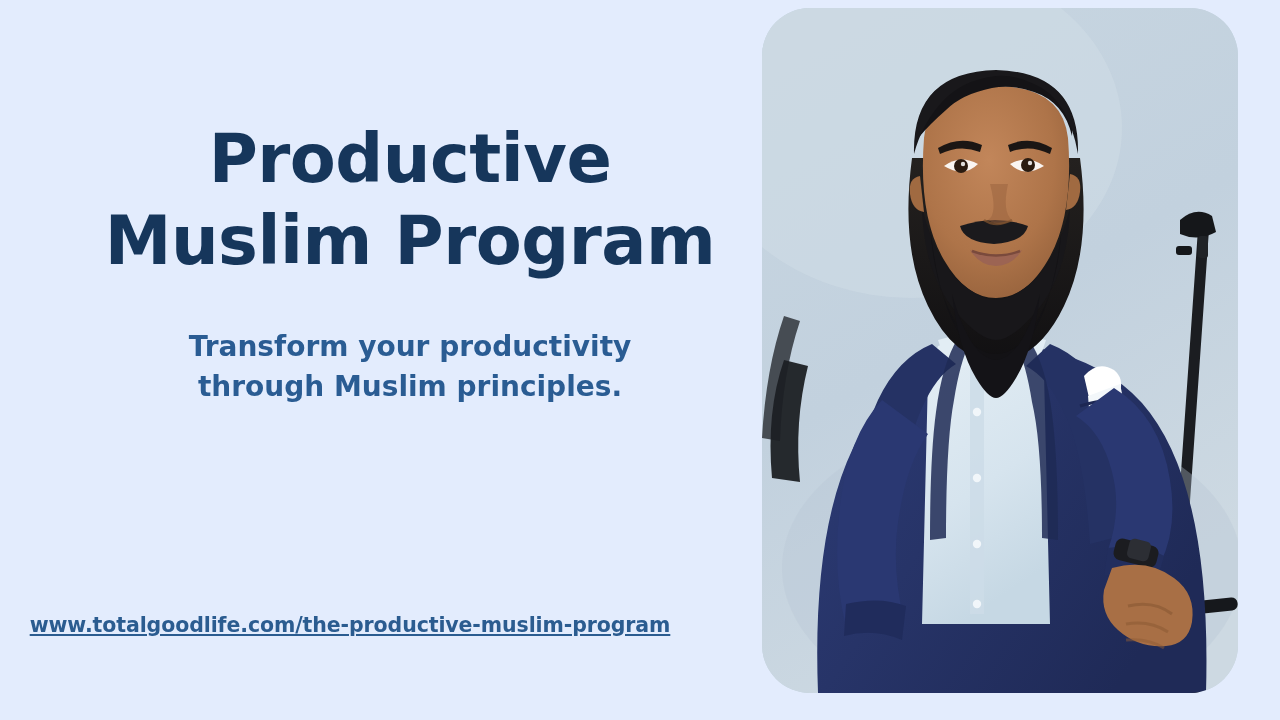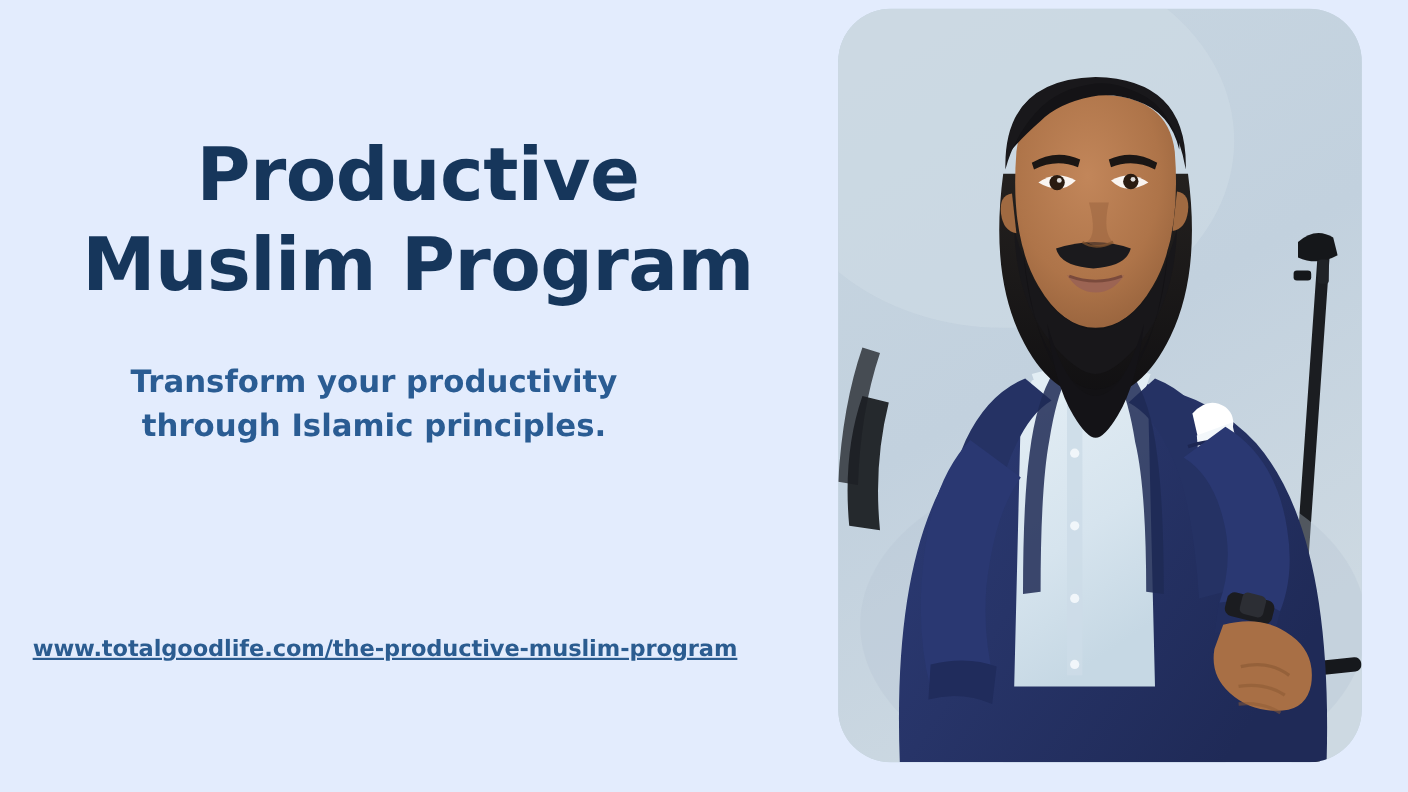--- a/index.html
+++ b/index.html
@@ -24,21 +24,21 @@
 
   
   .left-col {
     position: absolute;
     left: 60px;
     top: 0;
     width: 700px;
     height: 720px;
     display: flex;
     flex-direction: column;
-    align-items: flex-start;
+    align-items: center;
     justify-content: flex-start;
   }
 
   .headline {
     margin: 0;
     padding: 0;
     width: 640px;
     text-align: center;
     margin-top: 118px;
     font-size: 67px;
@@ -118,20 +118,21 @@
     display: flex;
     justify-content: center;
   }
   .url-text {
     font-size: 20.5px;
     font-weight: 700;
     color: #2b5c90;
     font-family: "DejaVu Sans", sans-serif;
     letter-spacing: -0.1px;
     white-space: nowrap;
+    margin-top: 36px;
   }
 
   
   .photo-card {
     position: absolute;
     left: 762px;
     top: 8px;
     width: 476px;
     height: 685px;
     border-radius: 48px;
@@ -145,21 +146,21 @@
     height: 100%;
   }
 </style>
 </head>
 <body>
 
 <div class="banner">
 
   <div class="left-col">
     <h1 class="headline">Productive Muslim Program</h1>
-    <p class="subhead">Transform your productivity through Islamic principles.</p>
+    <p class="subhead">Transform your productivity through Muslim principles.</p>
   </div>
 
 
   <div class="url-wrap">
     <a class="url-text" href="#">www.totalgoodlife.com/the-productive-muslim-program</a>
   </div>
 
   <div class="photo-card">
     <svg class="photo-svg" viewBox="0 0 476 685" preserveAspectRatio="xMidYMid slice">
       <defs>

